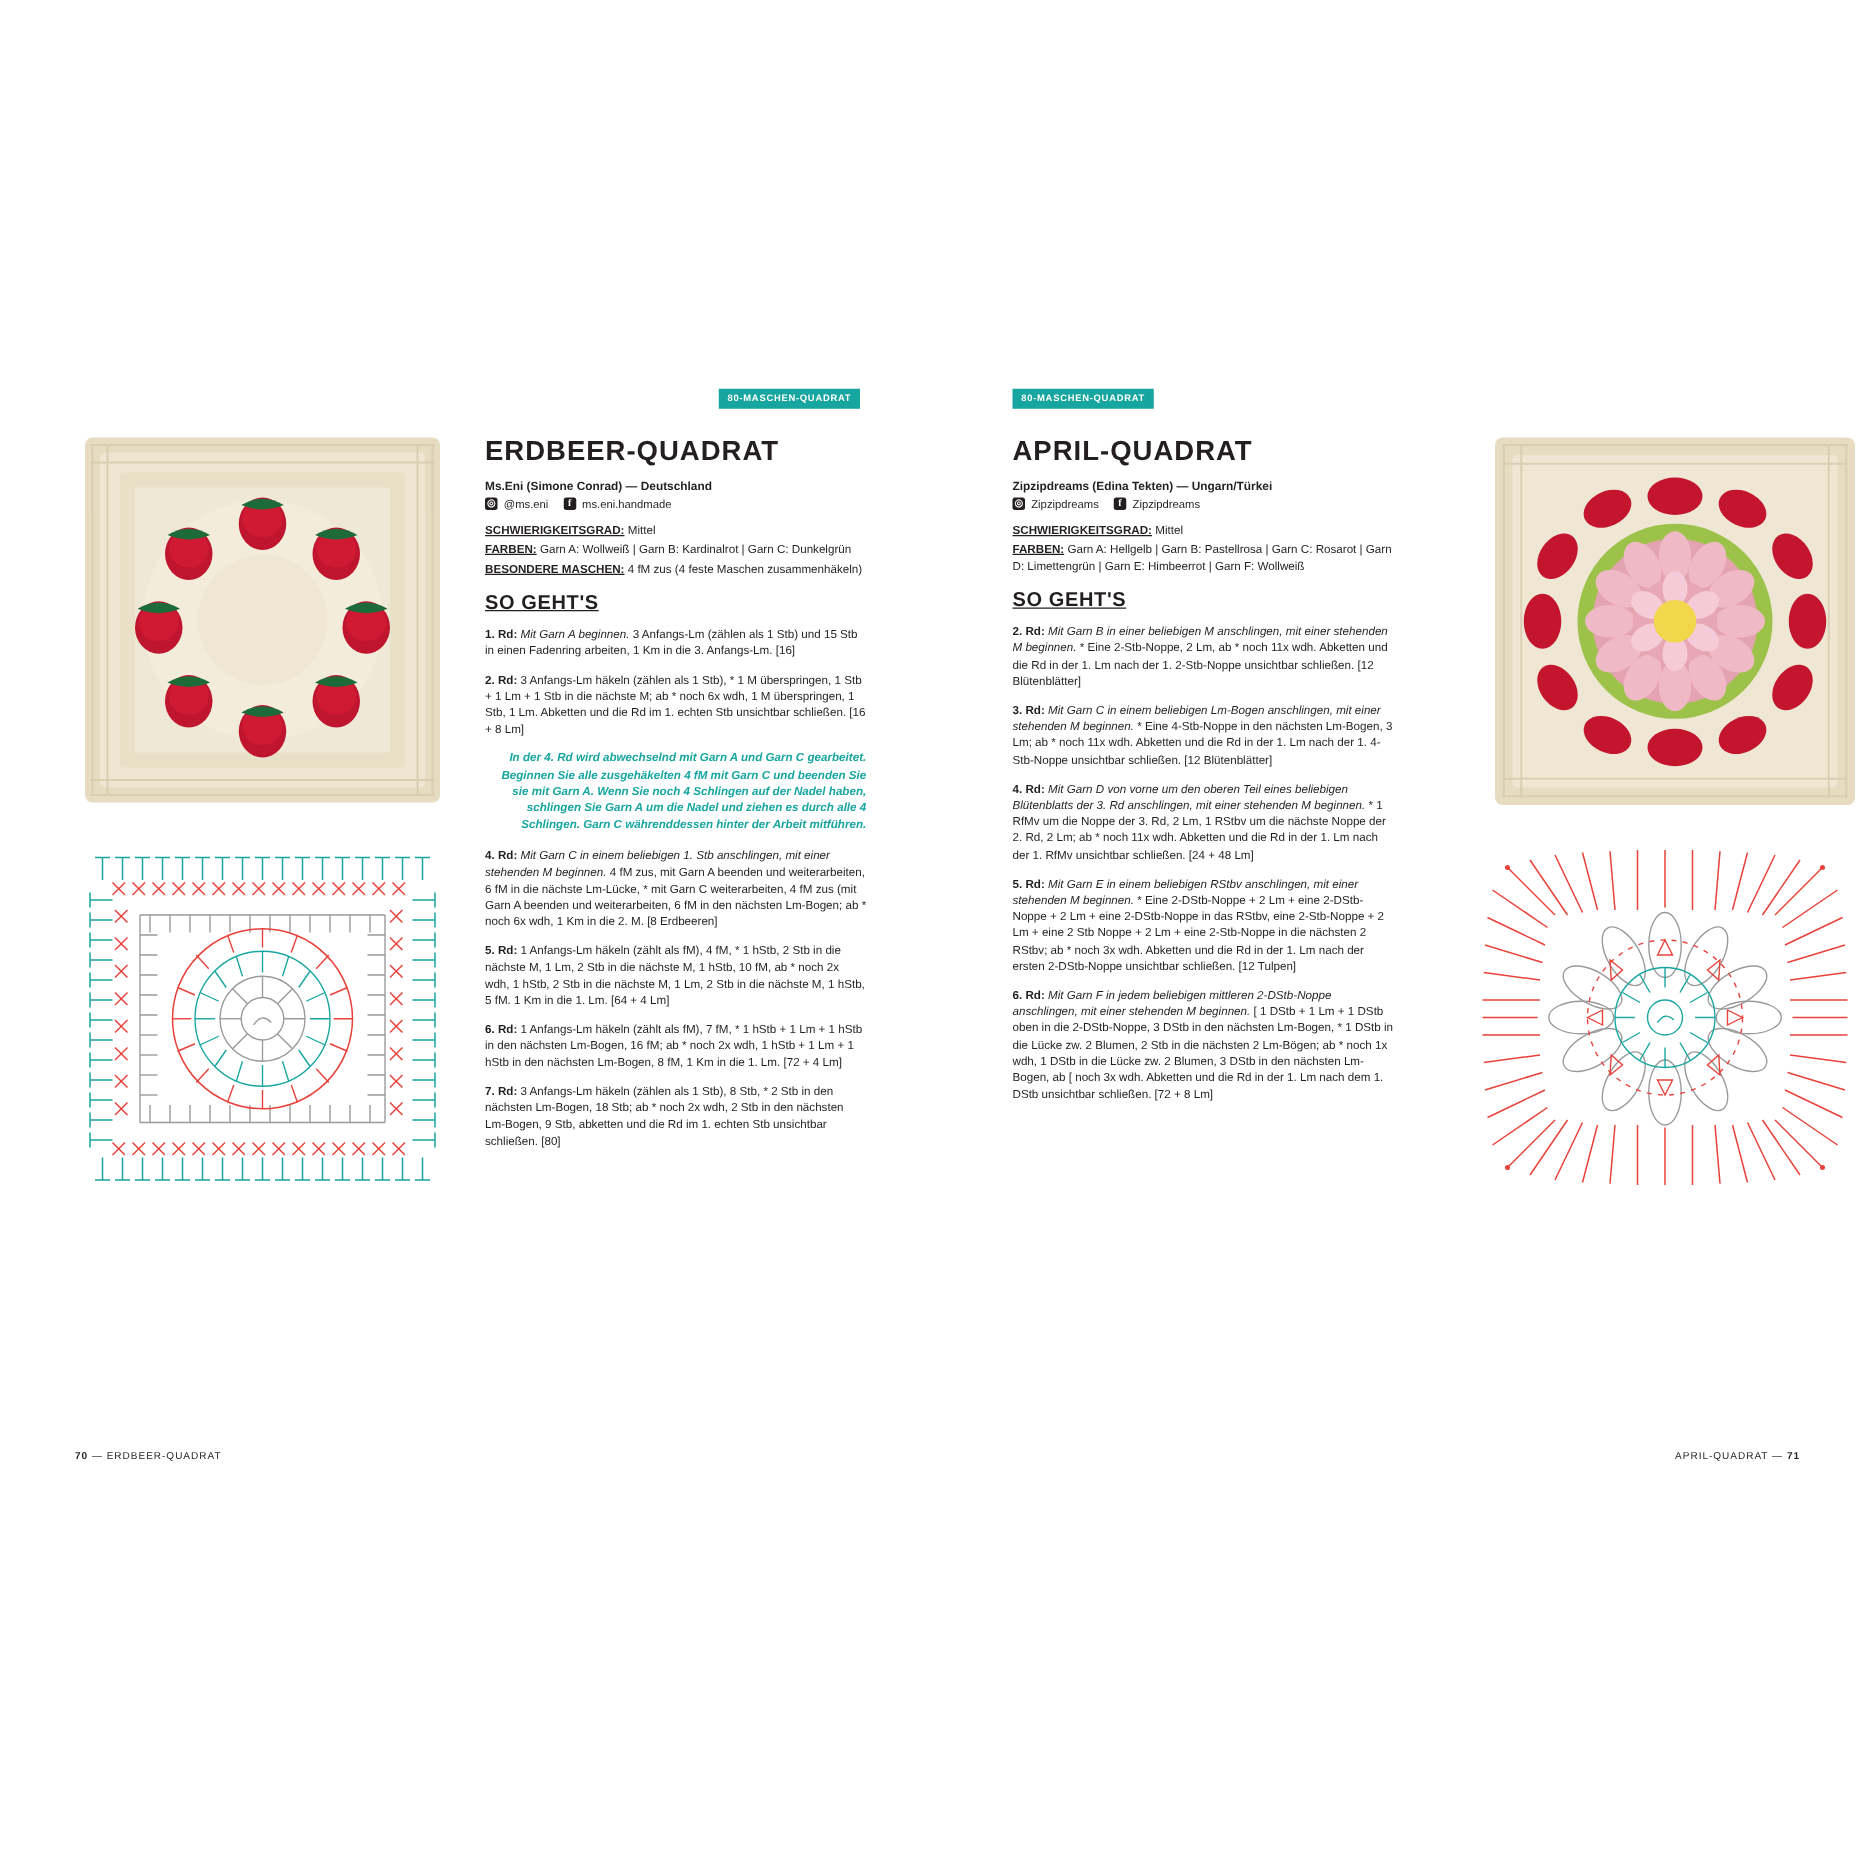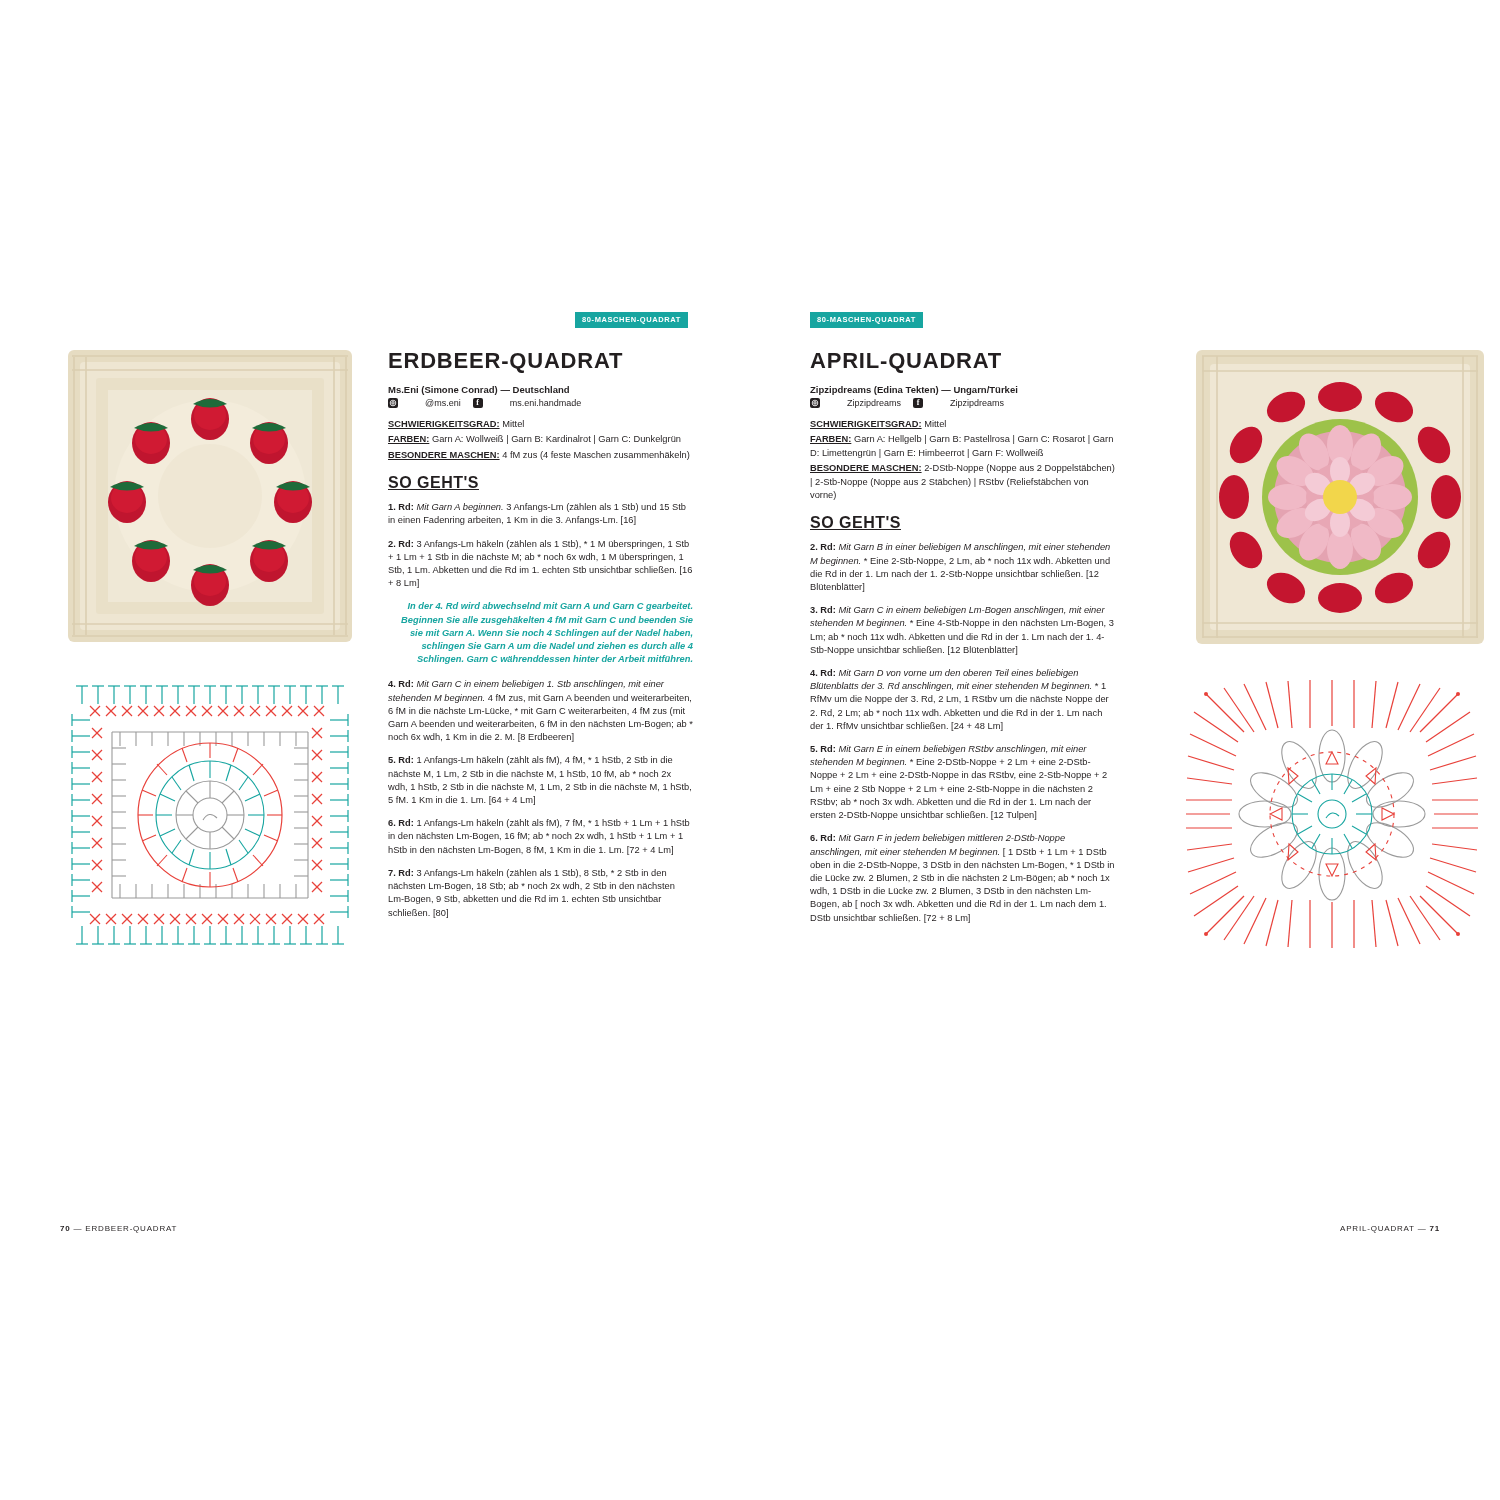--- a/index.html
+++ b/index.html
@@ -79,21 +79,21 @@
     line-height: 10px;
     text-align: center;
     font-size: 8px;
     font-weight: bold;
     color: #fff;
     background: #231f20;
     border-radius: 2px;
     margin-right: 1px;
   }
   .soc-ico.fb { border-radius: 2px; font-family: "Liberation Serif", serif; }
-  .soc-txt { margin-right: 8px; margin-left: 22px; }
+  .soc-txt { margin-right: 8px; }
 
   .meta {
     font-size: 9.3px;
     line-height: 13.4px;
     margin: 0 0 2px 0;
   }
   .meta .lab {
     font-weight: bold;
     text-decoration: underline;
   }
@@ -133,21 +133,21 @@
   .chart-left  { left: 5px;   top: 390px; width: 310px; height: 290px; }
   .photo-right { left: 385px; top: 65px;  width: 300px; height: 305px; }
   .chart-right { left: 375px; top: 390px; width: 310px; height: 290px; }
 
   
   .footer {
     position: absolute;
     font-size: 8px;
     letter-spacing: 0.8px;
     color: #231f20;
-    top: 1224px;
+    top: 1160px;
   }
   .footer.left  { left: 60px; }
   .footer.right { right: 60px; }
   .footer b { font-weight: bold; }
 
   svg { display: block; }
 </style>
 </head>
 <body>
 
@@ -849,23 +849,20 @@
         <span class="soc-txt">Zipzipdreams</span>
       </div>
 
       <div class="meta-block">
         <p class="meta">
           <span class="lab">SCHWIERIGKEITSGRAD:</span><span> Mittel</span>
         </p>
         <p class="meta">
           <span class="lab">FARBEN:</span><span> Garn A: Hellgelb | Garn B: Pastellrosa | Garn C: Rosarot | Garn D: Limettengrün | Garn E: Himbeerrot | Garn F: Wollweiß</span>
         </p>
-        <p class="meta">
-          <span class="lab">BESONDERE MASCHEN:</span><span> 2-DStb-Noppe (Noppe aus 2 Doppelstäbchen) | 2-Stb-Noppe (Noppe aus 2 Stäbchen) | RStbv (Reliefstäbchen von vorne)</span>
-        </p>
       </div>
 
       <h2 class="howto">SO GEHT'S</h2>
 
       <p class="step">
         <b>2. Rd:</b>
         <i>Mit Garn B in einer beliebigen M anschlingen, mit einer stehenden M beginnen.</i><span> * Eine 2-Stb-Noppe, 2 Lm, ab * noch 11x wdh. Abketten und die Rd in der 1. Lm nach der 1. 2-Stb-Noppe unsichtbar schließen. [12 Blütenblätter]</span>
       </p>
       <p class="step">
         <b>3. Rd:</b>

